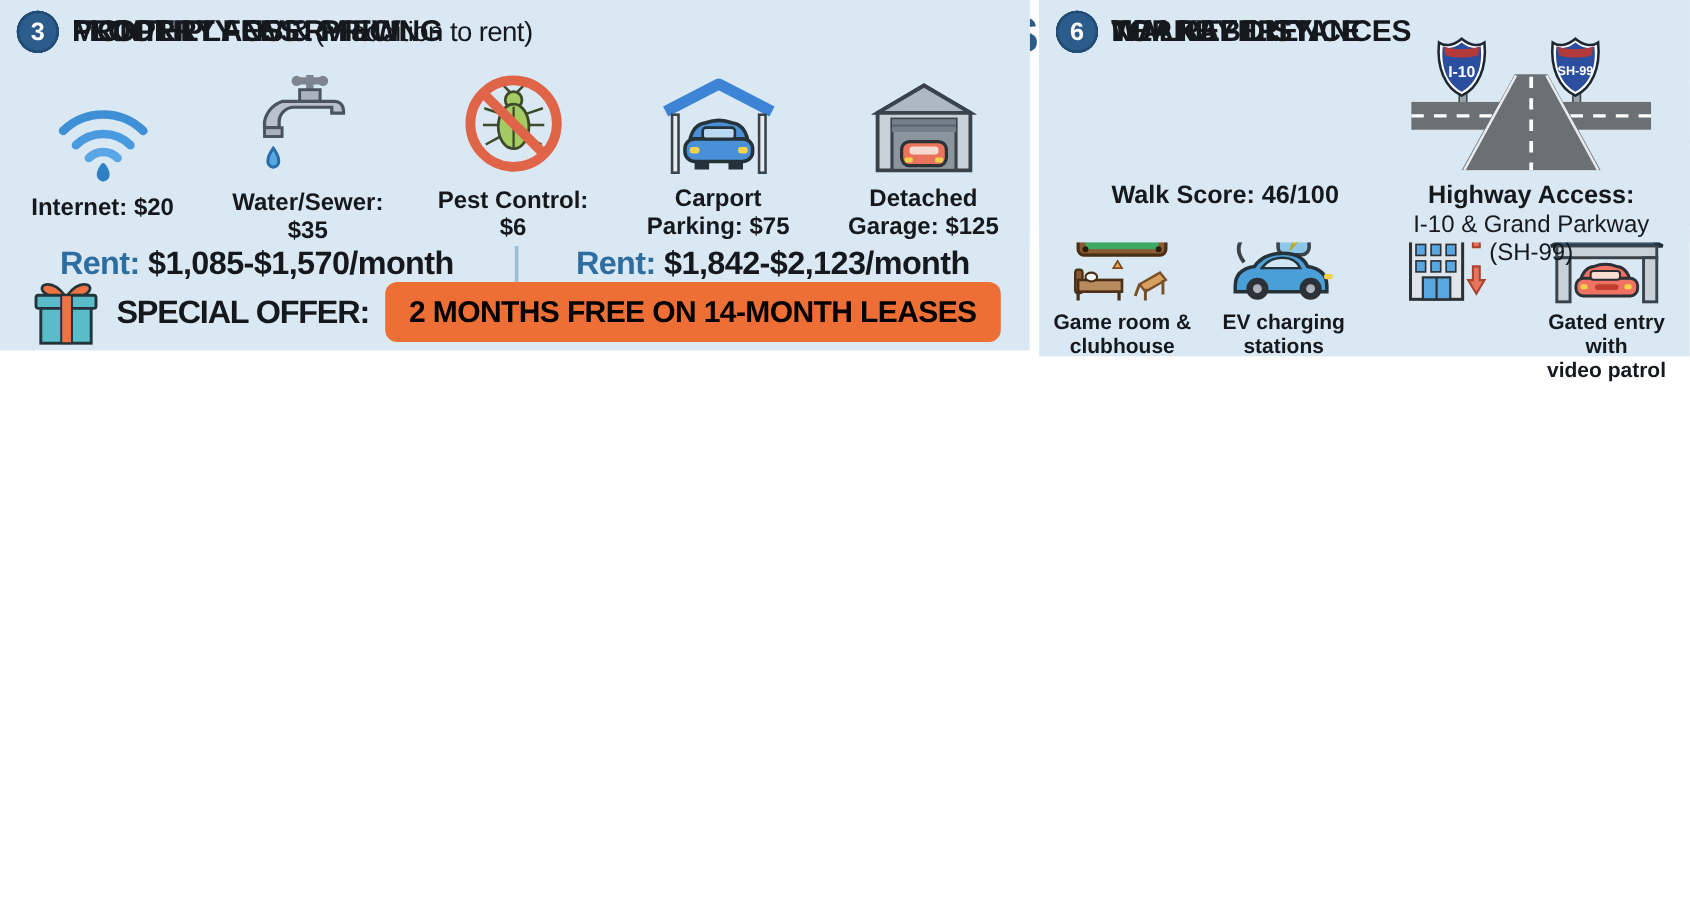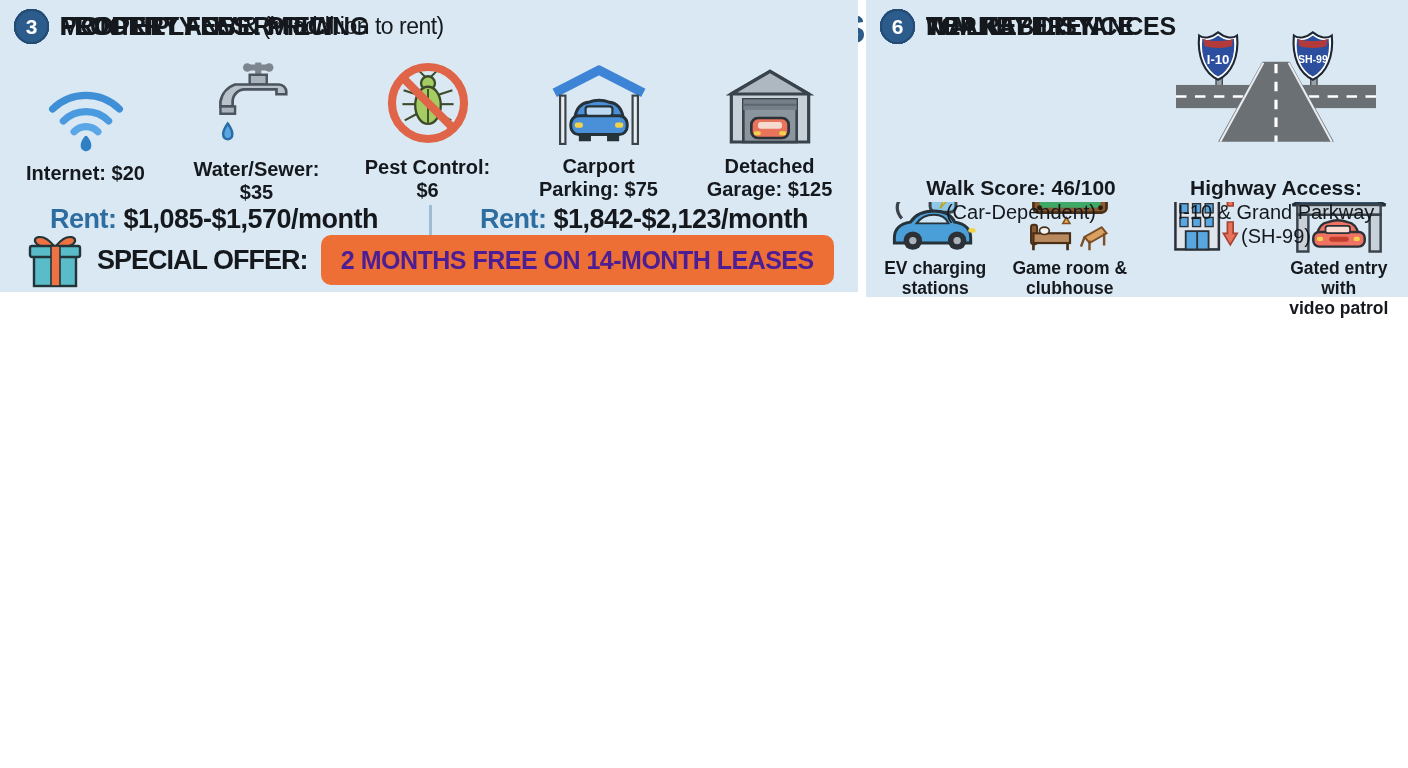--- a/index.html
+++ b/index.html
@@ -40,42 +40,42 @@
   .planbar{position:relative;margin:26px 16px 0 16px;height:40px;background:#3a6591;display:flex;align-items:center;
            justify-content:center;color:#fff;font-weight:800;font-size:26px;letter-spacing:1px;}
   .bed1{position:absolute;right:-12px;top:-36px;}
   .bed2{position:absolute;right:-18px;top:-36px;}
   .size-plain{margin-top:26px;font-size:27px;font-weight:400;color:#3a4147;letter-spacing:-0.5px;}
   .size-bold,.rent-bold{margin-top:2px;font-size:27px;font-weight:800;letter-spacing:-0.5px;}
   .bluelab{color:#2e6da0;}
   .plan-div{position:absolute;left:429px;top:40px;height:220px;width:3px;background:#9fbdd2;}
   .offer{position:absolute;left:26px;right:24px;top:234px;height:52px;display:flex;align-items:center;gap:13px;}
   .offer-label{font-weight:800;font-size:27px;letter-spacing:-1px;white-space:nowrap;}
-  .offer-badge{flex:1;height:50px;background:#ee6f35;border-radius:10px;color:#4c1d95;font-weight:800;font-size:25px;
+  .offer-badge{flex:1;height:50px;background:#ee6f35;border-radius:10px;color:#000000;font-weight:800;font-size:25px;
                display:flex;align-items:center;justify-content:center;letter-spacing:-0.5px;}
   
   .s3row{position:absolute;top:52px;left:0;right:0;bottom:4px;display:flex;}
   .s3cell{width:171px;display:flex;flex-direction:column;align-items:center;justify-content:flex-start;gap:10px;padding-top:8px;}
   .s3cell .icon{height:92px;display:flex;align-items:flex-end;}
   .s3lbl{font-size:20px;}
   
   .s4row1{position:absolute;top:44px;left:4px;right:4px;display:flex;}
   .s4row2{position:absolute;top:172px;left:2px;right:2px;display:flex;}
   .s4cell{flex:1;display:flex;flex-direction:column;align-items:center;gap:4px;}
   .s4cell .icon{height:82px;display:flex;align-items:flex-end;}
   .a-lbl{font-size:17.5px;font-weight:700;white-space:pre-line;text-align:center;line-height:1.15;}
   
   .mapbg{position:absolute;inset:0;}
   .place{position:absolute;white-space:pre-line;text-align:center;font-size:18.5px;line-height:1.12;letter-spacing:-0.3px;}
   .p5icon{position:absolute;}
   
   .g-col{position:absolute;left:40px;top:36px;width:230px;text-align:center;}
   .g-score{font-weight:800;font-size:30px;margin-top:-36px;letter-spacing:-0.5px;}
   .hw-col{position:absolute;left:295px;top:30px;width:230px;text-align:center;}
-  .s6lbl{position:absolute;top:150px;width:230px;text-align:center;line-height:1.2;margin-top:25px;}
+  .s6lbl{position:absolute;top:150px;width:230px;text-align:center;line-height:1.2;}
   .s6lbl .b{font-size:21px;display:block;}
   .s6lbl .n{font-size:20px;display:block;}
   #wlbl{left:40px;} #hlbl{left:295px;}
 </style>
 </head>
 <body>
 
 <svg width="0" height="0" style="position:absolute">
   <defs>
     <g id="bed-shape">
@@ -405,40 +405,20 @@
         <path d="M62,48 v-4 m3,4 v-4 m3,4 v-6" stroke="#3f6f34" stroke-width="1.6"></path>
       </svg>
         </div>
       <div class="a-lbl"><span class="b">Dog park</span><span class="n"> (pets up
 to 35 lbs, $35/month)</span></div>
     </div>
   </div>
   <div class="s4row2">
     <div class="s4cell">
       <div class="icon">
-          <svg width="96" height="76" viewBox="0 0 78 60">
-        <path d="M12,32 C2,20 14,8 28,13" fill="none" stroke="#3a424a" stroke-width="2.6"></path>
-        <rect x="40" y="1" width="3.5" height="6" fill="#3a424a"></rect>
-            <rect x="48" y="1" width="3.5" height="6" fill="#3a424a"></rect>
-        <rect x="35" y="6" width="21" height="21" rx="5" fill="#8fc7e8" stroke="#3a424a" stroke-width="2.4"></rect>
-        <path d="M47,9 l-6,8 h5 l-3,7 8,-9 h-5 Z" fill="#f2d24b" stroke="#b5a21e" stroke-width="1"></path>
-        <path d="M6,48 q0,-11 13,-13 q6,-9 19,-9 q13,0 17,9 q13,2 13,13 v4 h-62 Z" fill="#4a9fd8" stroke="#263239" stroke-width="2.4"></path>
-        <path d="M24,36 q5,-7 14,-7 q9,0 12,7 Z" fill="#cfe6f5" stroke="#263239" stroke-width="1.6"></path>
-        <circle cx="21" cy="50" r="7.5" fill="#2b3137"></circle>
-            <circle cx="21" cy="50" r="3" fill="#aab3bb"></circle>
-        <circle cx="57" cy="50" r="7.5" fill="#2b3137"></circle>
-            <circle cx="57" cy="50" r="3" fill="#aab3bb"></circle>
-        <rect x="66" y="40" width="6" height="3.5" rx="1.5" fill="#f2d24b"></rect>
-      </svg>
-        </div>
-      <div class="a-lbl"><span class="b">EV charging
-stations</span><span class="n"></span></div>
-    </div>
-    <div class="s4cell">
-      <div class="icon">
           <svg width="100" height="78" viewBox="0 0 80 64">
         <rect x="10" y="2" width="60" height="28" rx="4" fill="#8a5a33" stroke="#4a2f17" stroke-width="2.2"></rect>
         <rect x="15" y="6" width="50" height="20" fill="#3fa968"></rect>
         <circle cx="15" cy="6" r="2" fill="#2b1d0e"></circle>
             <circle cx="65" cy="6" r="2" fill="#2b1d0e"></circle>
         <circle cx="15" cy="26" r="2" fill="#2b1d0e"></circle>
             <circle cx="65" cy="26" r="2" fill="#2b1d0e"></circle>
         <circle cx="24" cy="13" r="2.4" fill="#f2d24b"></circle>
             <circle cx="28" cy="17" r="2.4" fill="#e06448"></circle>
             <circle cx="24" cy="18" r="2.4" fill="#4a90d8"></circle>
@@ -447,20 +427,40 @@
         <rect x="8" y="40" width="5" height="16" rx="2" fill="#8a5a33" stroke="#4a2f17" stroke-width="1.6"></rect>
         <rect x="10" y="47" width="30" height="8" fill="#b98a5e" stroke="#4a2f17" stroke-width="1.8"></rect>
         <ellipse cx="19" cy="45" rx="4" ry="3" fill="#f4f7f9" stroke="#4a2f17" stroke-width="1.4"></ellipse>
         <path d="M10,55 v6 m28,-6 v6" stroke="#4a2f17" stroke-width="2.2"></path>
         <path d="M52,50 l14,-8 4,5 -14,8 Z" fill="#d9a05f" stroke="#7a4f28" stroke-width="1.6"></path>
         <path d="M52,50 l-3,8 m7,-5 v8 m12,-14 v10" stroke="#7a4f28" stroke-width="2"></path>
       </svg>
         </div>
       <div class="a-lbl"><span class="b">Game room &amp;
 clubhouse</span><span class="n"></span></div>
+    </div>
+    <div class="s4cell">
+      <div class="icon">
+          <svg width="96" height="76" viewBox="0 0 78 60">
+        <path d="M12,32 C2,20 14,8 28,13" fill="none" stroke="#3a424a" stroke-width="2.6"></path>
+        <rect x="40" y="1" width="3.5" height="6" fill="#3a424a"></rect>
+            <rect x="48" y="1" width="3.5" height="6" fill="#3a424a"></rect>
+        <rect x="35" y="6" width="21" height="21" rx="5" fill="#8fc7e8" stroke="#3a424a" stroke-width="2.4"></rect>
+        <path d="M47,9 l-6,8 h5 l-3,7 8,-9 h-5 Z" fill="#f2d24b" stroke="#b5a21e" stroke-width="1"></path>
+        <path d="M6,48 q0,-11 13,-13 q6,-9 19,-9 q13,0 17,9 q13,2 13,13 v4 h-62 Z" fill="#4a9fd8" stroke="#263239" stroke-width="2.4"></path>
+        <path d="M24,36 q5,-7 14,-7 q9,0 12,7 Z" fill="#cfe6f5" stroke="#263239" stroke-width="1.6"></path>
+        <circle cx="21" cy="50" r="7.5" fill="#2b3137"></circle>
+            <circle cx="21" cy="50" r="3" fill="#aab3bb"></circle>
+        <circle cx="57" cy="50" r="7.5" fill="#2b3137"></circle>
+            <circle cx="57" cy="50" r="3" fill="#aab3bb"></circle>
+        <rect x="66" y="40" width="6" height="3.5" rx="1.5" fill="#f2d24b"></rect>
+      </svg>
+        </div>
+      <div class="a-lbl"><span class="b">EV charging
+stations</span><span class="n"></span></div>
     </div>
     <div class="s4cell">
       <div class="icon">
           <svg width="78" height="80" viewBox="0 0 62 70">
         <rect x="4" y="2" width="42" height="8" fill="#2f4256" stroke="#22313d" stroke-width="1.6"></rect>
         <rect x="6" y="10" width="38" height="56" fill="#dfe5ea" stroke="#2b3137" stroke-width="2.2"></rect>
         <g fill="#58a7e0" stroke="#2b3137" stroke-width="1.2">
           <rect x="10" y="14" width="7" height="8"></rect>
               <rect x="21" y="14" width="7" height="8"></rect>
               <rect x="32" y="14" width="7" height="8"></rect>
@@ -602,21 +602,20 @@
 Easy access via I-10</span></div>
 </div>
 
 <div class="panel" id="p6">
   <div class="sec-head">
     <div class="badge">6</div>
     <div class="sec-title">WALKABILITY</div>
   </div>
   <div class="s6lbl" id="wlbl">
     <span class="b">Walk Score: 46/100</span>
-      <span class="n">(Car-Dependent)</span>
   </div>
   <div class="hw-col">
     <svg width="200" height="112" viewBox="0 0 190 106">
       <rect x="38" y="24" width="6" height="32" fill="#9aa1a8" stroke="#39434c" stroke-width="1.2"></rect>
       <rect x="128" y="24" width="6" height="32" fill="#9aa1a8" stroke="#39434c" stroke-width="1.2"></rect>
       <rect x="0" y="52" width="190" height="22" fill="#6b7075"></rect>
       <path d="M0,63 H190" stroke="#fff" stroke-width="2.5" stroke-dasharray="10 8"></path>
       <path d="M82,30 h26 l42,76 h-110 Z" fill="#6b7075"></path>
       <path d="M95,32 V106" stroke="#fff" stroke-width="3" stroke-dasharray="9 8"></path>
       <path d="M83,31 L42,106 M107,31 L148,106" stroke="#e8ecef" stroke-width="2"></path>

